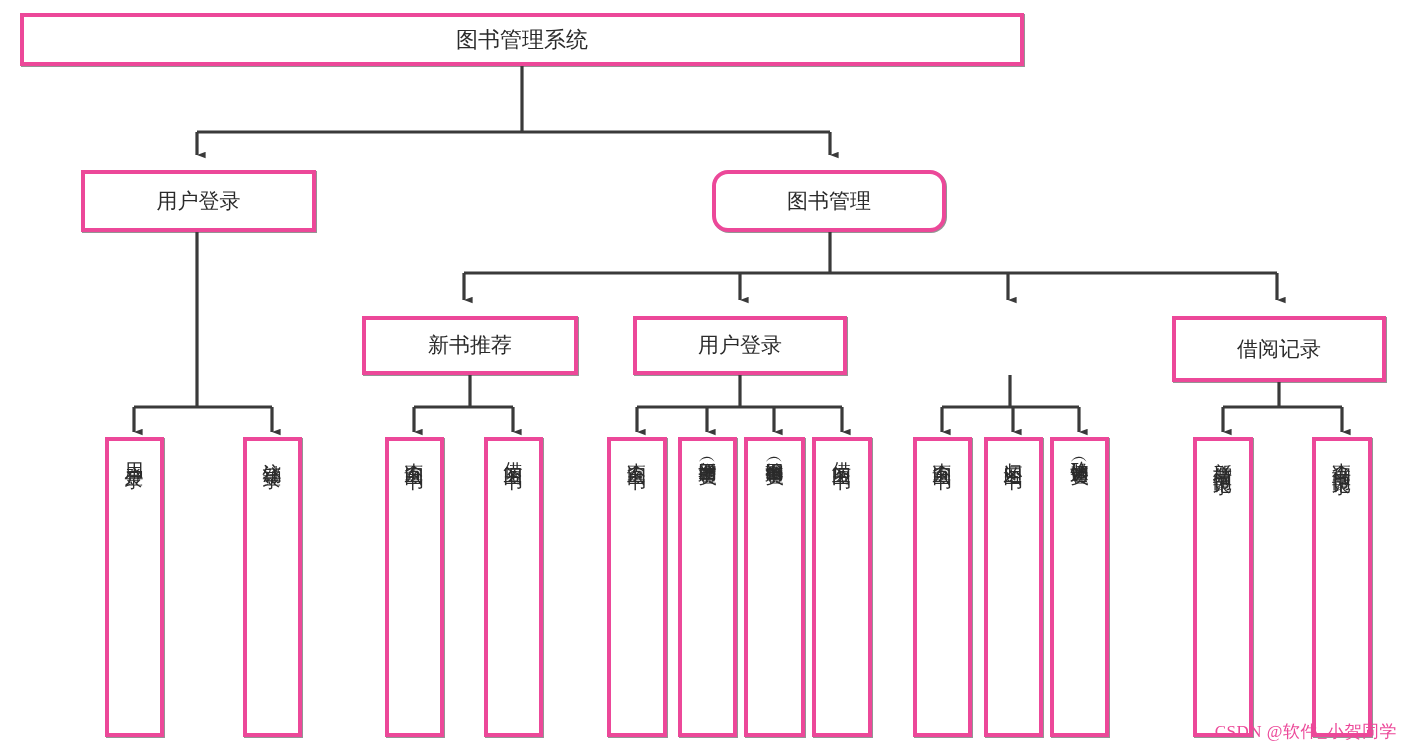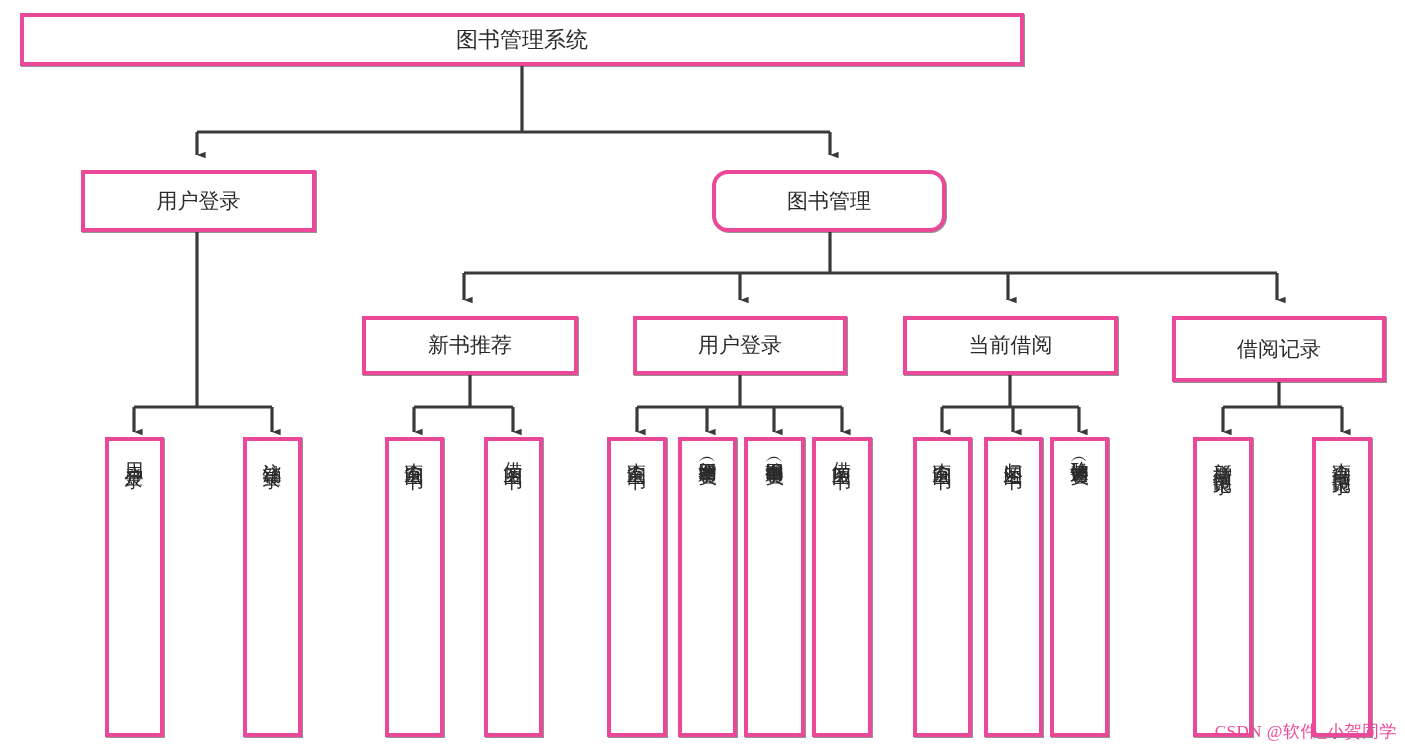--- a/index.html
+++ b/index.html
@@ -145,23 +145,20 @@
   <div class="node horizontal" style="left:712px; top:170px; width:234px; height:62px;border-radius:16px;">
     <span class="node-label">图书管理</span>
   </div>
 
   <div class="node horizontal" style="left:362px; top:316px; width:216px; height:59px;">
     <span class="node-label">新书推荐</span>
   </div>
   <div class="node horizontal" style="left:633px; top:316px; width:214px; height:59px;">
     <span class="node-label">用户登录</span>
   </div>
-  <div class="node horizontal" style="left:903px; top:316px; width:215px; height:59px;">
-    <span class="node-label">当前借阅</span>
-  </div>
   <div class="node horizontal" style="left:1172px; top:316px; width:214px; height:66px;">
     <span class="node-label">借阅记录</span>
   </div>
 
   <div class="node vertical" style="left:105px; top:437px; width:59px; height:300px;">
     <span class="node-label">用户登录</span>
   </div>
   <div class="node vertical" style="left:243px; top:437px; width:59px; height:300px;">
     <span class="node-label">注销登录</span>
   </div>

